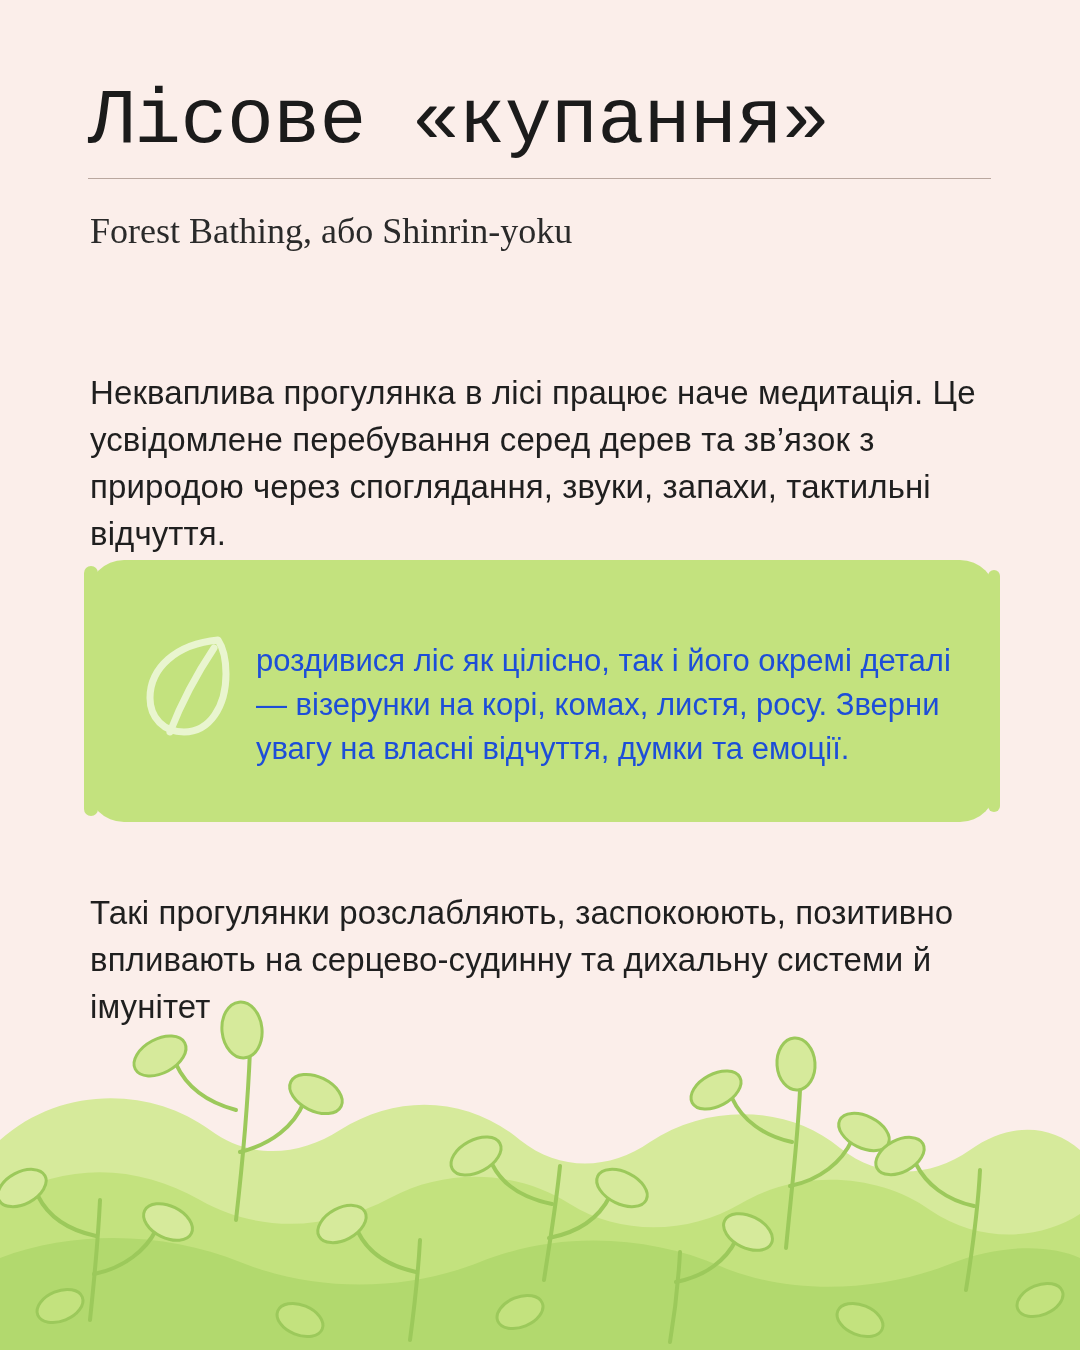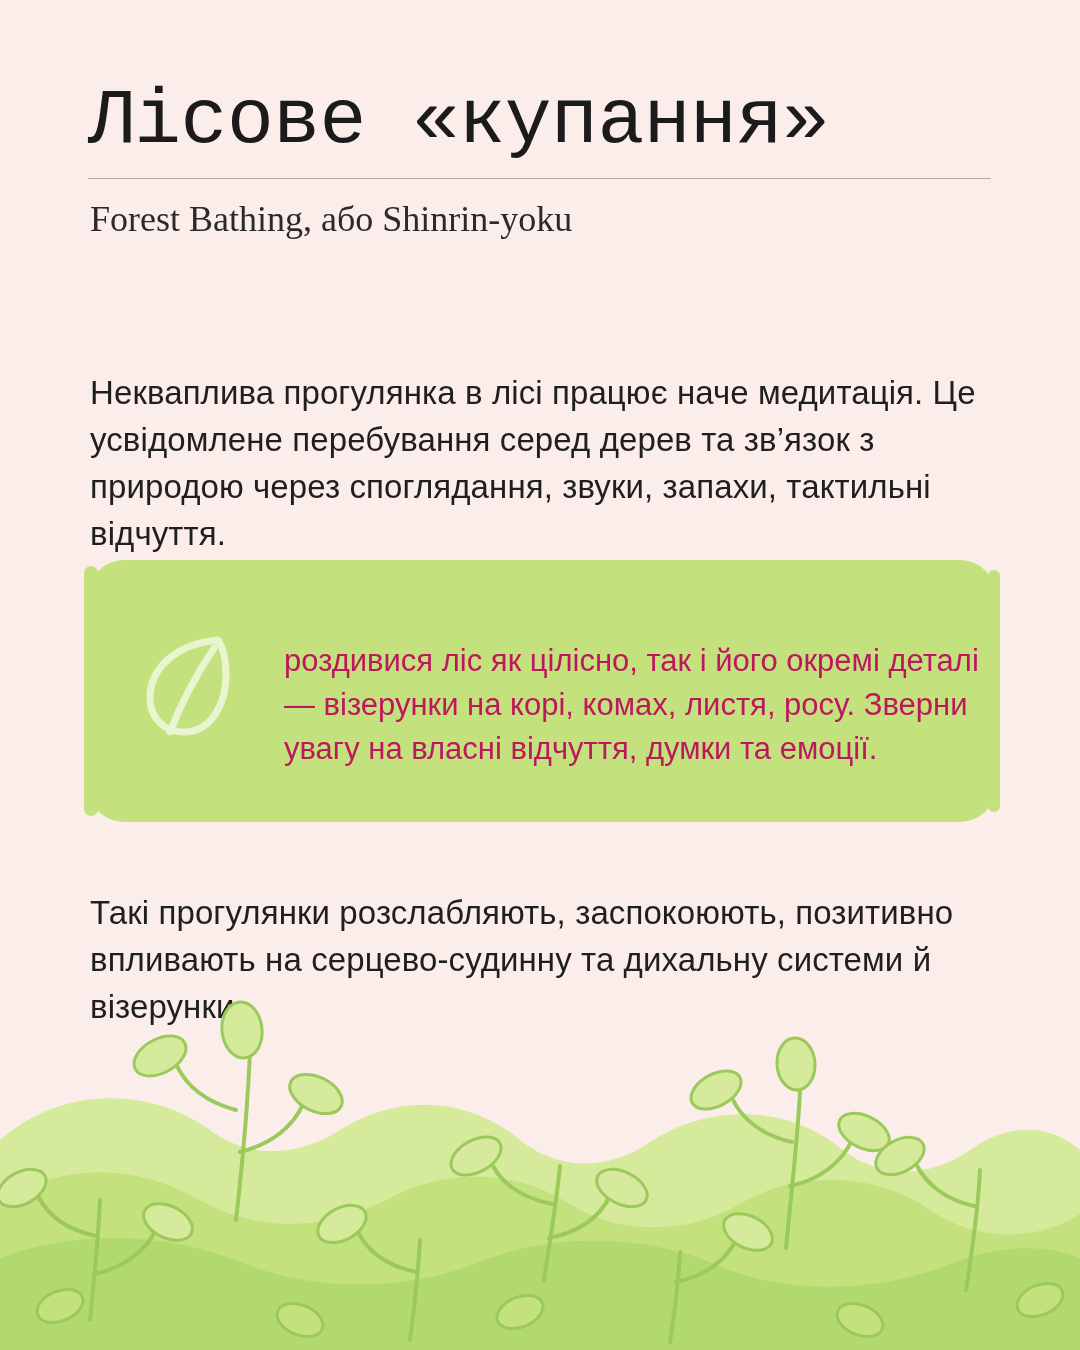--- a/index.html
+++ b/index.html
@@ -43,21 +43,21 @@
     margin-top: 14px;
     height: 1px;
     background: #b9a79f;
     width: 903px;
   }
   .subtitle {
     font-family: "Liberation Serif", serif;
     font-size: 36px;
     line-height: 44px;
     color: #2a2a2a;
-    margin: 18px 0 0 2px;
+    margin: 30px 0 0 2px;
     font-weight: 400;
   }
 
   
   .paragraph {
     position: absolute;
     left: 90px;
     width: 910px;
     font-size: 33px;
     line-height: 47px;
@@ -107,22 +107,21 @@
     width: 92px;
     height: 108px;
   }
   .callout-text {
     position: absolute;
     left: 168px;
     top: 48px;
     width: 700px;
     font-size: 31px;
     line-height: 44px;
-    color: #be185d;
-    margin-left: 28px;
+    color: #1d4ed8;
   }
 
   
   .foliage {
     position: absolute;
     left: 0;
     bottom: 0;
     width: 1080px;
     height: 360px;
   }
@@ -143,21 +142,21 @@
   <div class="callout">
     <span class="callout-icon">
       <svg width="92" height="108" viewBox="0 0 92 108" xmlns="http://www.w3.org/2000/svg">
         <path d="M78 8 C36 12 10 36 10 66 C10 86 24 100 44 100 C70 100 86 74 86 42 C86 26 82 14 78 8 Z" fill="none" stroke="#e9f5cf" stroke-width="7" stroke-linecap="round" stroke-linejoin="round"></path>
         <path d="M74 16 C58 40 44 64 30 100" fill="none" stroke="#e9f5cf" stroke-width="7" stroke-linecap="round"></path>
       </svg>
     </span>
     <p class="callout-text">роздивися ліс як цілісно, так і його окремі деталі — візерунки на корі, комах, листя, росу. Зверни увагу на власні відчуття, думки та емоції.</p>
   </div>
 
-  <p class="paragraph p-outro">Такі прогулянки розслабляють, заспокоюють, позитивно впливають на серцево-судинну та дихальну системи й візерунки</p>
+  <p class="paragraph p-outro">Такі прогулянки розслабляють, заспокоюють, позитивно впливають на серцево-судинну та дихальну системи й імунітет</p>
 
   <div class="foliage">
     <svg width="1080" height="360" viewBox="0 0 1080 360" xmlns="http://www.w3.org/2000/svg">
 
       <path d="M0 150 C60 96 150 96 210 140 C250 170 300 166 340 140 C400 102 470 108 520 150 C560 182 610 180 650 152 C710 112 790 116 840 158 C880 190 930 188 970 160 C1010 132 1050 134 1080 160 L1080 360 L0 360 Z" fill="#d6ea9b"></path>
       <path d="M0 210 C70 170 140 176 200 210 C260 244 330 240 390 208 C450 176 520 182 570 214 C620 246 690 244 740 214 C800 178 880 184 930 220 C980 254 1040 250 1080 224 L1080 360 L0 360 Z" fill="#c3e27e"></path>
       <path d="M0 268 C80 238 170 244 240 272 C320 304 410 300 480 272 C560 240 650 246 720 276 C790 306 880 302 950 274 C1000 254 1050 254 1080 268 L1080 360 L0 360 Z" fill="#b2d96e"></path>
 
       <g stroke="#9cc95b" stroke-width="4" fill="none" stroke-linecap="round">
         <path d="M250 60 C248 110 244 160 236 230"></path>

